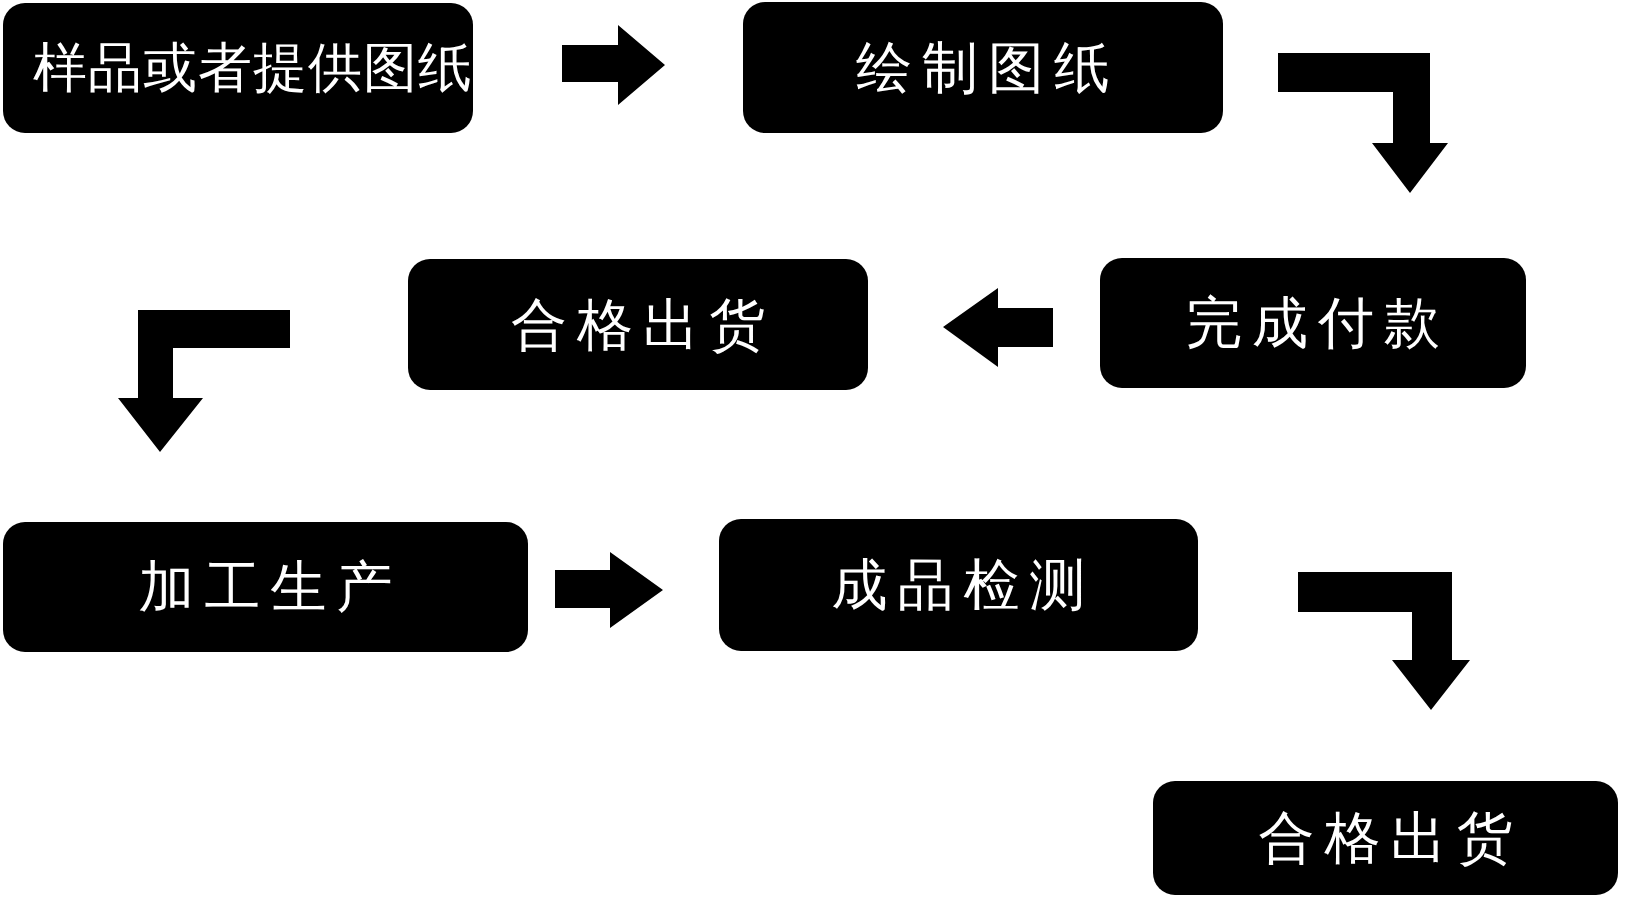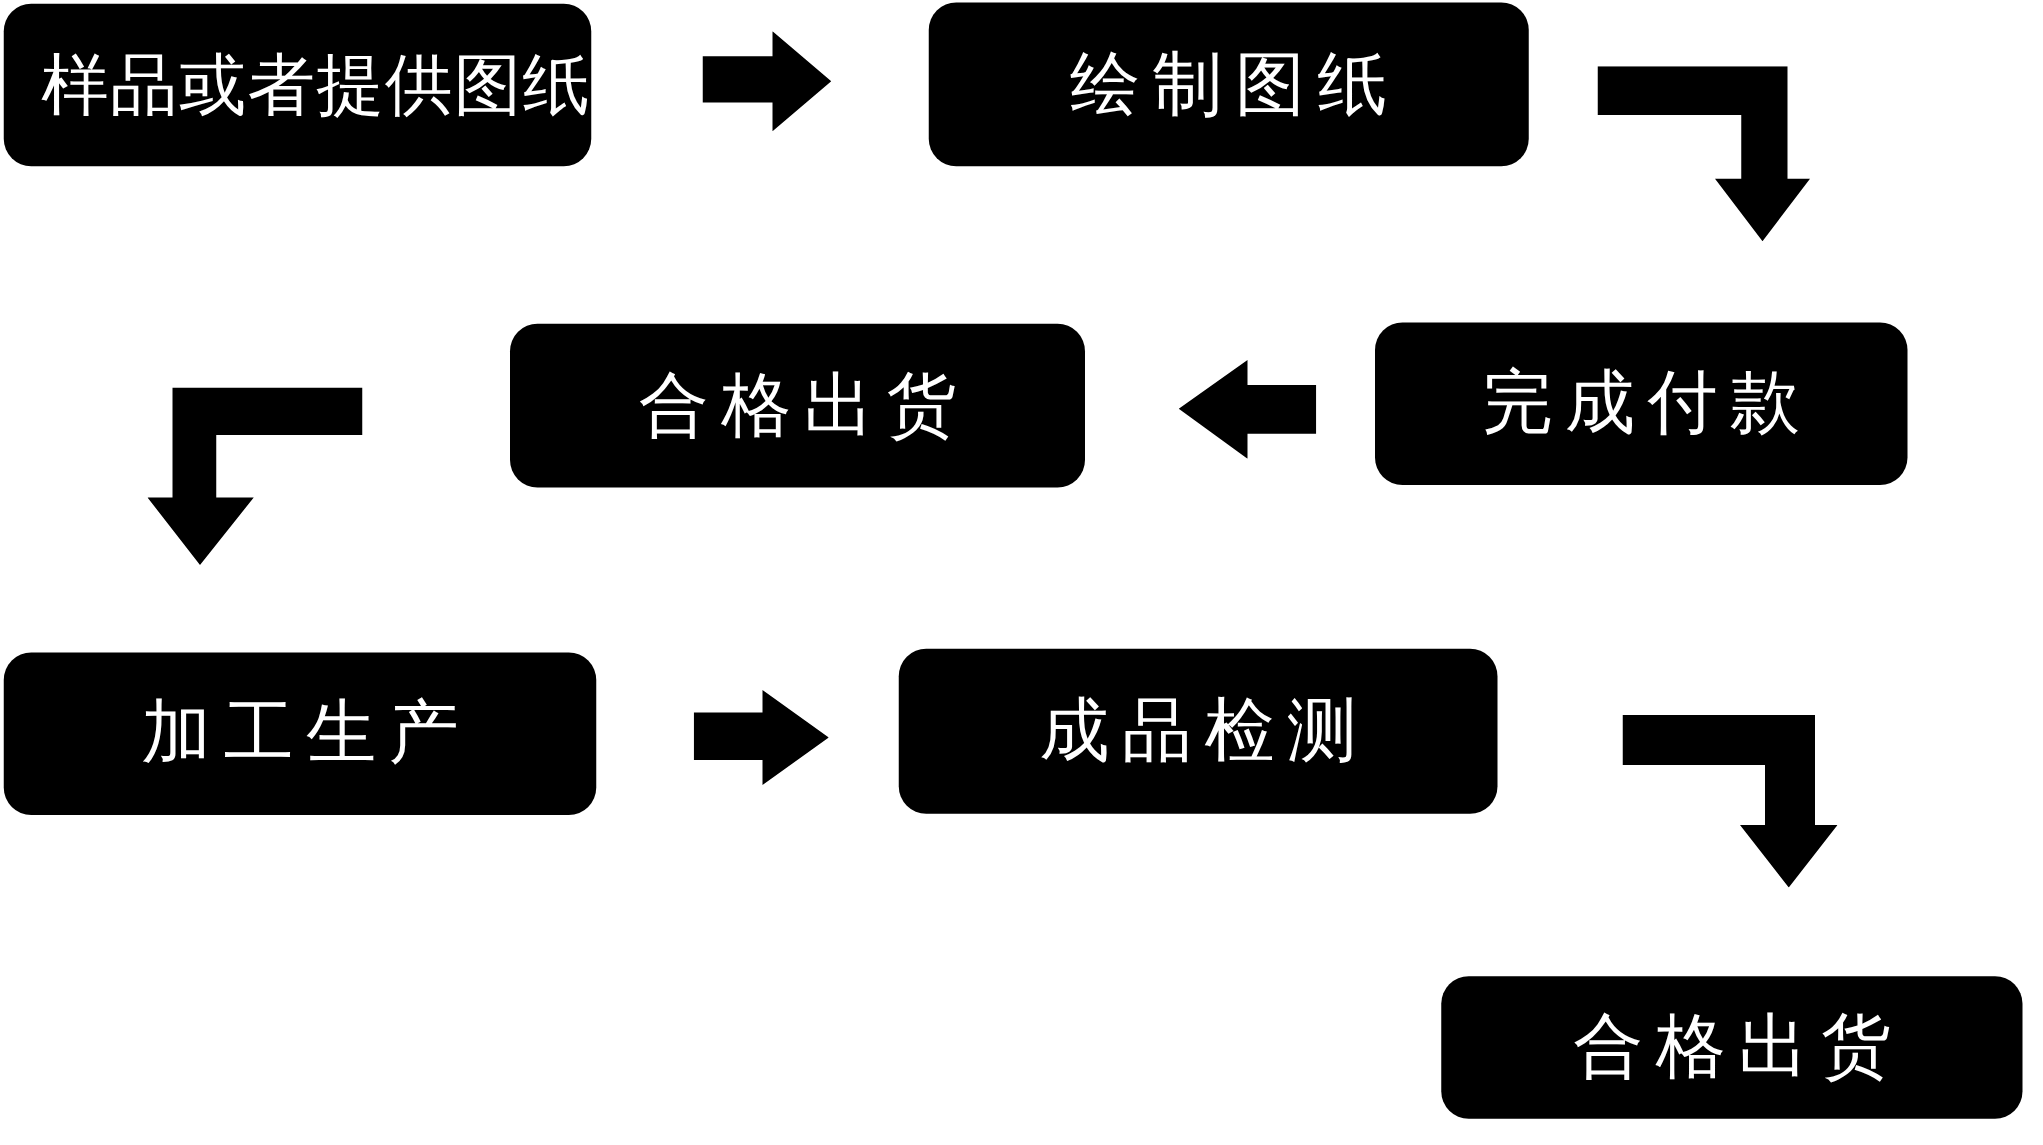--- a/index.html
+++ b/index.html
@@ -35,21 +35,21 @@
   .node.wide .label {
     letter-spacing: 1px;
     text-indent: 1px;
     font-size: 54px;
   }
   
   .n1 { left: 3px;    top: 3px;   width: 470px; height: 130px; justify-content: flex-end; }
   .n2 { left: 743px;  top: 2px;   width: 480px; height: 131px; }
   .n3 { left: 1100px; top: 258px; width: 426px; height: 130px; }
   .n4 { left: 408px;  top: 259px; width: 460px; height: 131px; }
-  .n5 { left: 3px;    top: 522px; width: 474px; height: 130px; }
+  .n5 { left: 3px;    top: 522px; width: 525px; height: 130px; }
   .n6 { left: 719px;  top: 519px; width: 479px; height: 132px; }
   .n7 { left: 1153px; top: 781px; width: 465px; height: 114px; }
   .arrow {
     position: absolute;
     display: block;
   }
   .arrow polygon { fill: var(--arrow, #000000); }
   .a1 { left: 562px;  top: 25px;  }
   .a2 { left: 1278px; top: 53px;  }
   .a3 { left: 943px;  top: 288px; }

